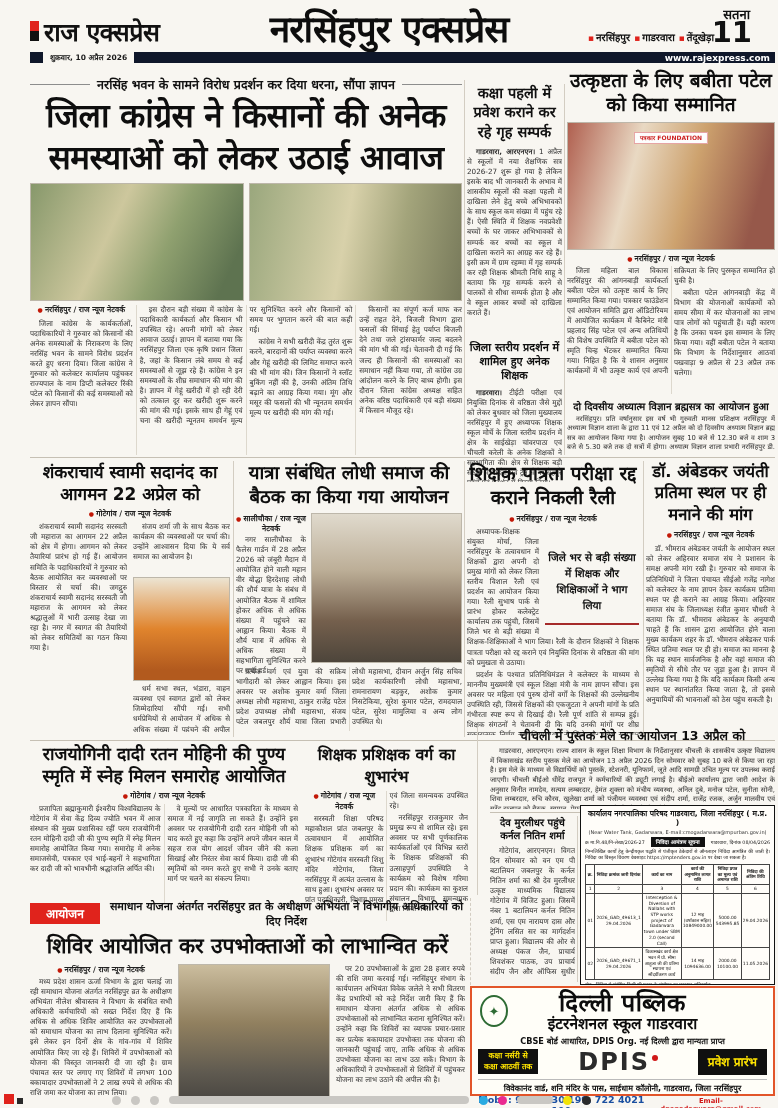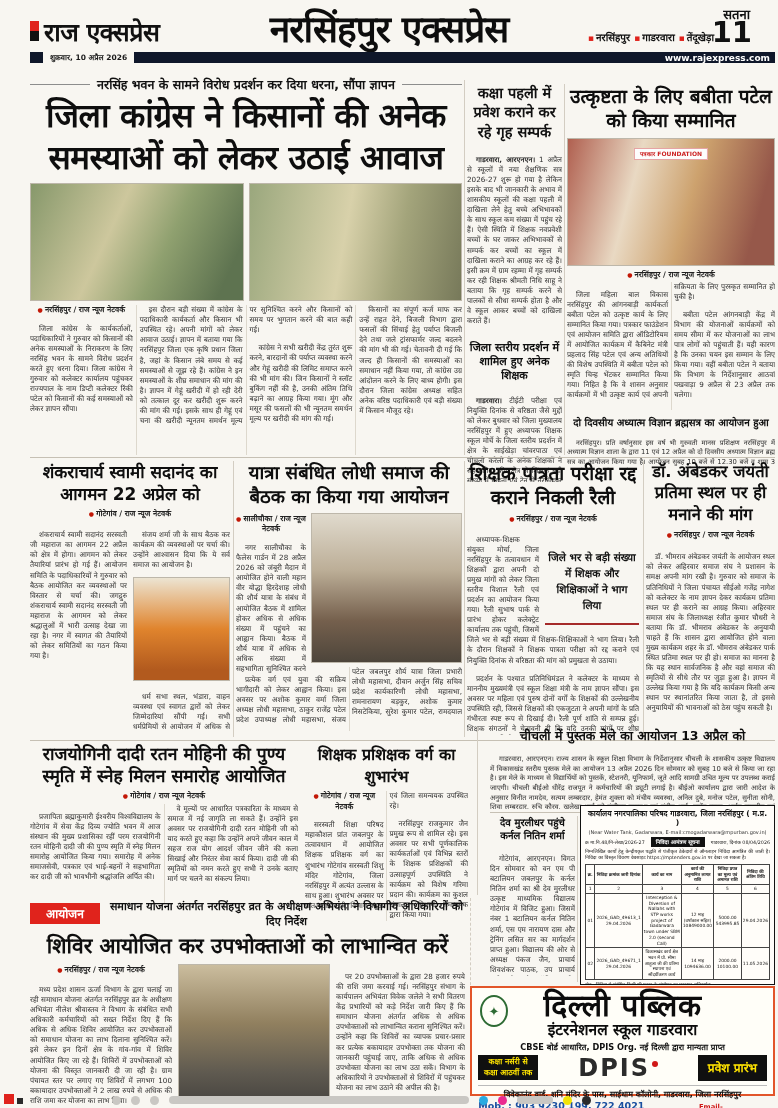--- a/index.html
+++ b/index.html
@@ -18,21 +18,21 @@
   .mh-page { right:26px; top:18px; font-size:29px; font-weight:800; color:#111; line-height:1;}
   .mh-locales { right:64px; top:30px; font-size:10px; font-weight:700; color:#111; display:flex; gap:4px; align-items:center;}
   .mh-locales span::before { content:"▪"; color:#e0231c; margin-right:2px; font-size:9px;}
   .mh-bar { left:30px; top:52px; width:745px; height:11px; background:#0f172a; display:flex; align-items:center;}
   .mh-bar .date { background:#f8f6f1; color:#1a1a1a; font-size:7.5px; font-weight:700; line-height:11px; padding:0 7px; margin-left:13px;}
   .mh-bar .site { margin-left:auto; color:#fff; font-weight:700; font-size:9px; padding-right:5px;}
   
   .byline { font-size:7.6px; font-weight:700; text-align:center; color:#222; }
   .byline::before { content:"● "; color:#c21807; font-size:6px; }
   .jtext { font-size:7.2px; line-height:1.4; text-align:justify; overflow:hidden; color:#2e2e2e;}
-  .jtext p { margin:8px 0 2px; text-indent:9px; }
+  .jtext p { margin:0 0 2px; text-indent:9px; }
   .dateline { font-weight:700; }
   .photo { background:#cfc6b2; position:relative; overflow:hidden; border:1px solid #bdb7aa;}
   .vline { border-left:1px solid #d3cdc2; width:0; }
   .hline { border-top:1px solid #c6c0b4; height:0; }
   .vline.dash { border-left-style:dashed; }
   
   .lead { left:30px; top:76px; width:432px; }
   .kicker { display:flex; align-items:center; gap:7px; font-size:12.5px; font-weight:700; color:#111; }
   .kicker .rule { flex:1; border-top:1px solid #8d8d8d; }
   .h-xl { font-size:33px; line-height:1.26; font-weight:800; text-align:center; color:#0e0e0e; letter-spacing:-0.5px; margin-top:2px;}
@@ -42,21 +42,21 @@
   .ph-b { background:linear-gradient(100deg,#9aa77d,#d8d1aa 45%,#a3a47b 70%,#77795a); }
   .lead-body { margin-top:4px; height:150px; column-count:4; column-gap:7px; column-rule:1px solid #ddd8cd; }
   .lead-body .byline { margin-bottom:3px; }
   
   .blockB { left:467px; top:84px; width:95px; }
   .h-md { font-size:14.5px; line-height:1.33; font-weight:800; text-align:center; color:#101010;}
   .blockB .body1 { margin-top:5px; height:178px; }
   .subhead { font-size:11px; line-height:1.3; font-weight:800; text-align:center; margin:16px 0 4px; color:#101010;}
   .blockB .body2 { height:94px; }
   
-  .blockC { left:567px; top:84px; width:208px; }
+  .blockC { left:567px; top:68px; width:208px; }
   .h-lg { font-size:19px; line-height:1.28; font-weight:800; text-align:center; color:#0e0e0e;}
   .blockC .photo { height:128px; margin-top:5px; }
   .ph-c { background:linear-gradient(105deg,#b06050,#e9d9c3 32%,#cda26e 58%,#96584a 88%); }
   .ph-c .banner { position:absolute; top:9px; left:50%; transform:translateX(-50%); background:#fdfdfd; color:#c22; font-size:6px; font-weight:700; padding:1px 5px; border:1px solid #e6a4a4; white-space:nowrap;}
   .blockC .byline { margin-top:3px; }
   .c-body { margin-top:3px; height:128px; column-count:2; column-gap:6px; column-rule:1px solid #ddd8cd;}
   .adhy-head { font-size:10px; font-weight:800; text-align:center; margin-top:5px; white-space:nowrap; color:#101010;}
   .adhy-body { font-size:6.8px; height:36px; margin-top:2px; }
   
   .blockD { left:30px; top:461px; width:200px; }
@@ -114,21 +114,21 @@
   .h-xl2 { font-size:21px; font-weight:800; text-align:center; color:#0e0e0e; margin-top:3px;}
   .l-row { display:flex; gap:6px; margin-top:5px; height:140px;}
   .l-row .c1 { width:142px; }
   .l-row .photo { width:152px; }
   .ph-f { background:linear-gradient(180deg,#cbbd9e,#91805f 42%,#5f5a50 78%,#474440); }
   .l-row .c2 { flex:1; }
   .l-row .byline { margin-bottom:3px; }
   
   .ad { left:470px; top:986px; width:305px; height:110px; border:2.5px solid #e2552a; background:#fffef8; text-align:center; padding:3px 6px 2px; position:absolute;}
   .ad-emblem { position:absolute; left:8px; top:7px; width:28px; height:32px; border:2px solid #2e6b34; border-radius:50%; display:flex; align-items:center; justify-content:center; color:#2e6b34; font-size:13px;}
-  .ad-l1 { font-size:30px; font-weight:800; color:#0c0c0c; line-height:1; letter-spacing:0.5px;}
+  .ad-l1 { font-size:24px; font-weight:800; color:#0c0c0c; line-height:1; letter-spacing:0.5px;}
   .ad-l2 { font-size:15.5px; font-weight:800; color:#0c0c0c; line-height:1.2;}
   .ad-l3 { font-size:8.2px; font-weight:700; color:#111; margin-top:1px;}
   .ad-mid { display:flex; align-items:center; justify-content:space-between; gap:5px; margin-top:2px;}
   .ad-badge { background:#101010; color:#ffe400; font-weight:700; padding:2px 6px; line-height:1.35; font-size:7.8px;}
   .ad-badge.big { font-size:12px; padding:5px 10px;}
   .ad-logo { font-size:24px; font-weight:800; letter-spacing:2px; color:#2b2b2b; position:relative;}
   .ad-logo .fig { display:inline-block; width:6px; height:6px; background:#d01818; border-radius:50%; margin-left:2px; vertical-align:super;}
   .ad-address { font-size:8px; font-weight:800; color:#101010; margin-top:3px; border-top:1px solid #bbb; padding-top:2px;}
   .ad-contact { display:flex; justify-content:center; align-items:center; gap:10px; margin-top:1px;}
   .ad-mob { color:#1a4fa0; font-weight:800; font-size:9.5px;}

